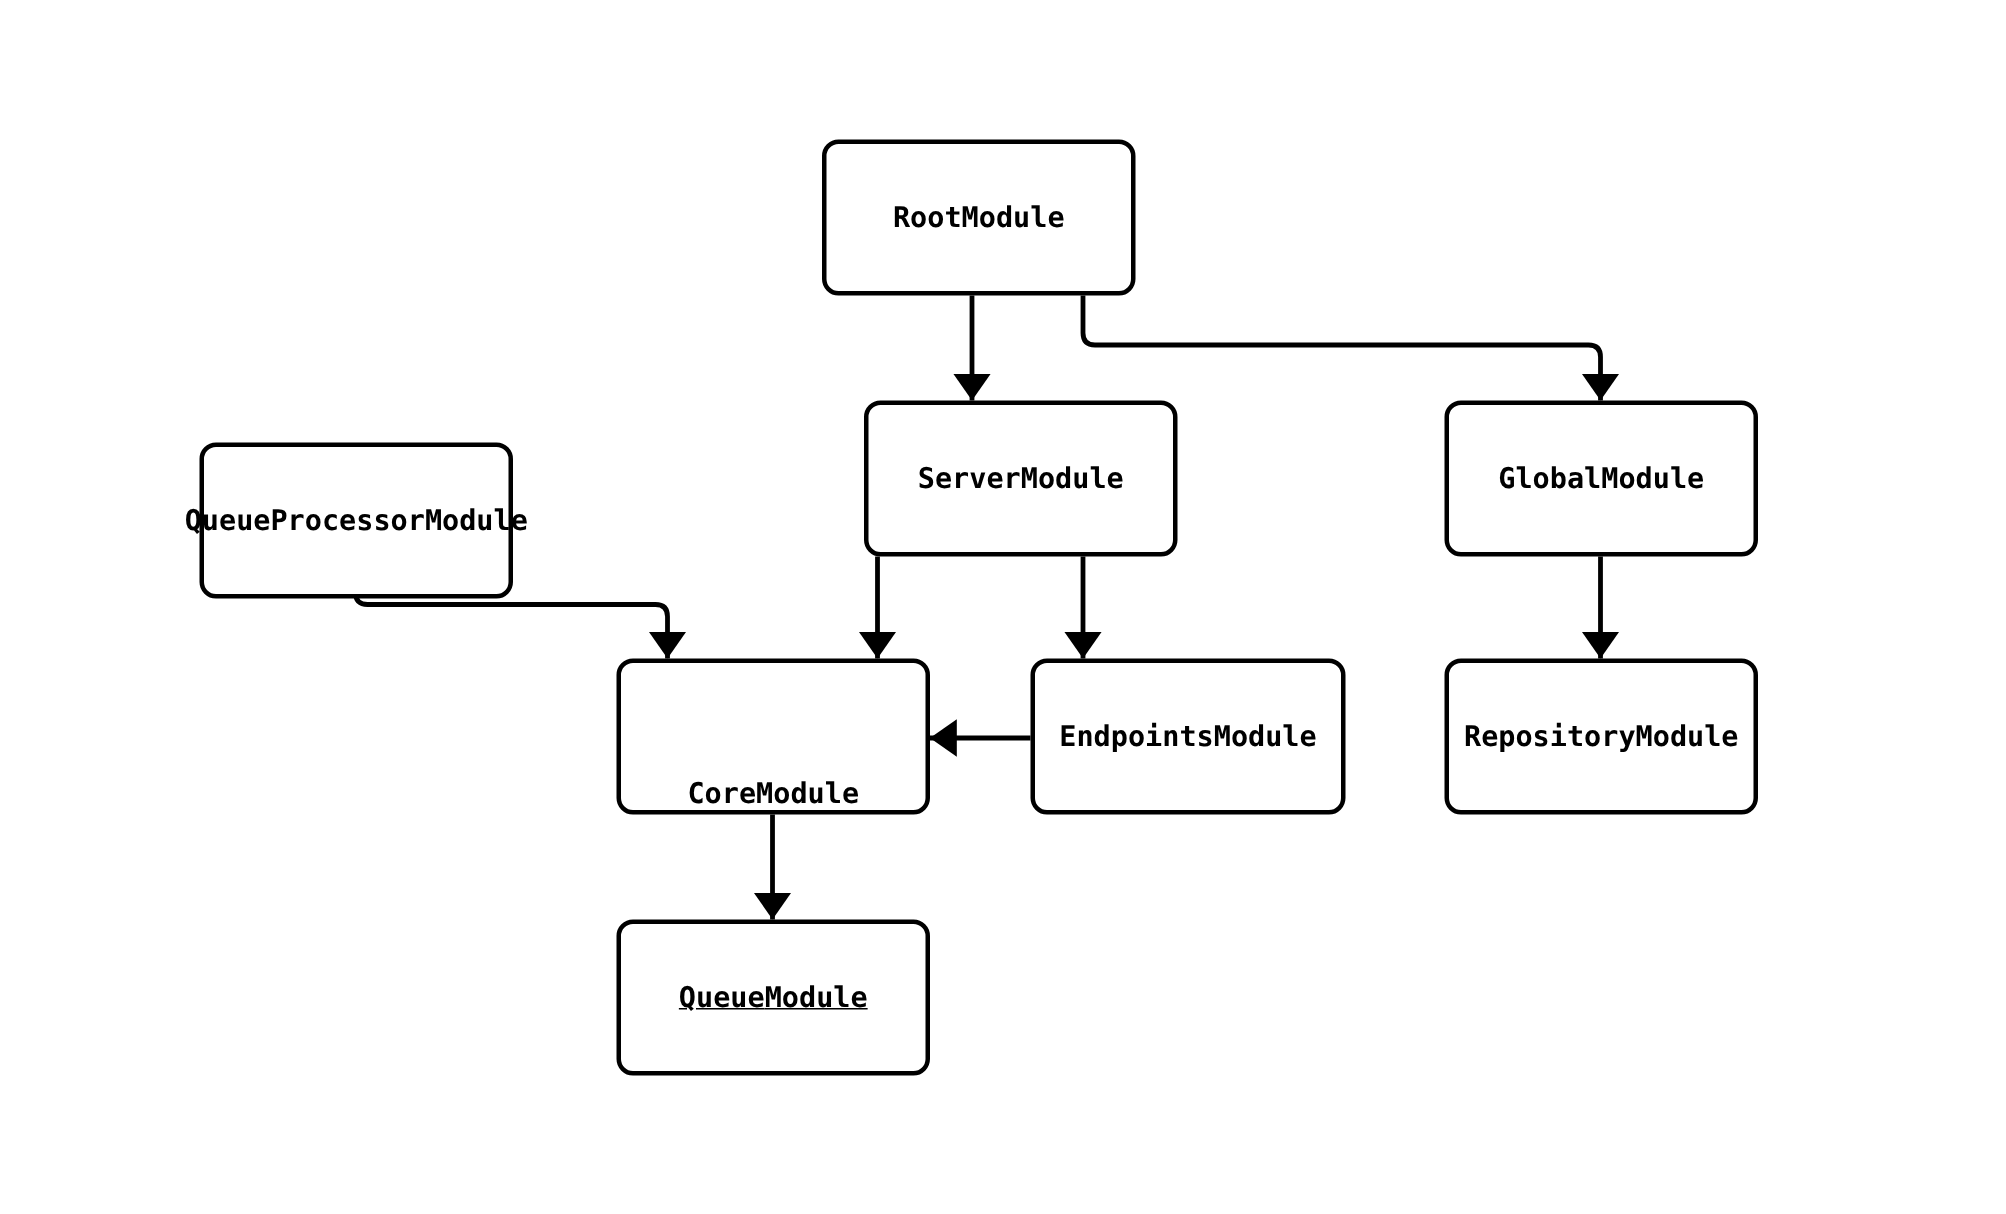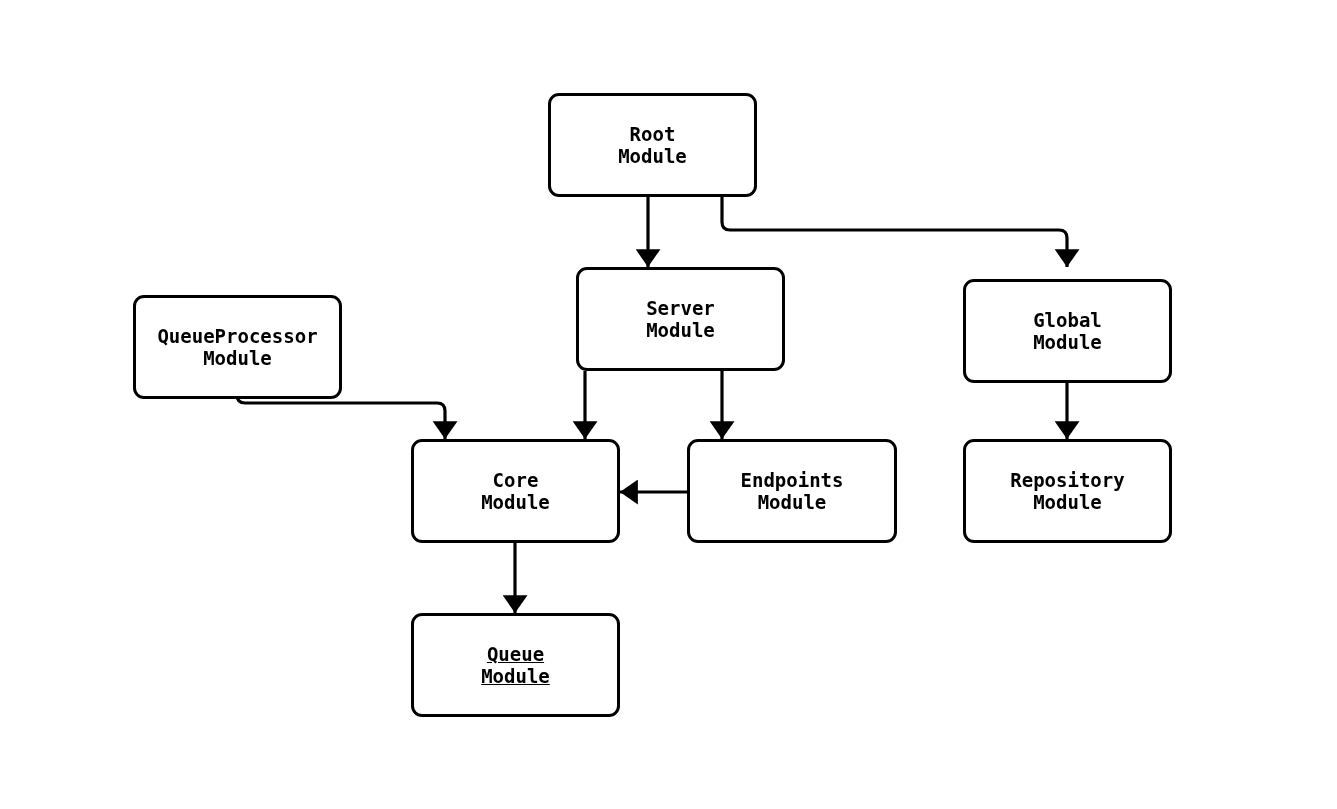--- a/index.html
+++ b/index.html
@@ -29,35 +29,35 @@
   }
   .node {
     position: absolute;
     box-sizing: border-box;
     width: 209px;
     height: 104px;
     background: #ffffff;
     border: 3.2px solid #000000;
     border-radius: 11px;
     display: flex;
-    flex-direction: column;
+    flex-direction: row;
     align-items: center;
     justify-content: center;
     text-align: center;
     color: #000000;
     font-weight: bold;
     font-size: 19px;
     line-height: 22px;
     letter-spacing: 0;
   }
   .node-root         { left: 548px; top: 93px;  }
   .node-queue-processor { left: 133px; top: 267px; margin-top: 28px; }
   .node-server       { left: 576px; top: 267px; }
-  .node-global       { left: 963px; top: 267px; margin-top: 12px; }
-  .node-core         { left: 411px; top: 439px; }
+  .node-global       { left: 963px; top: 267px; }
+  .node-core         { left: 411px; top: 439px; align-items: flex-end; }
   .node-endpoints    { left: 687px; top: 439px; width: 210px; }
   .node-repository   { left: 963px; top: 439px; }
   .node-queue        { left: 411px; top: 613px; text-decoration: underline; }
 </style>
 </head>
 <body>
 
 <div class="canvas">
 
   <svg class="edges-layer" width="1337" height="809" viewBox="0 0 1337 809" xmlns="http://www.w3.org/2000/svg">

